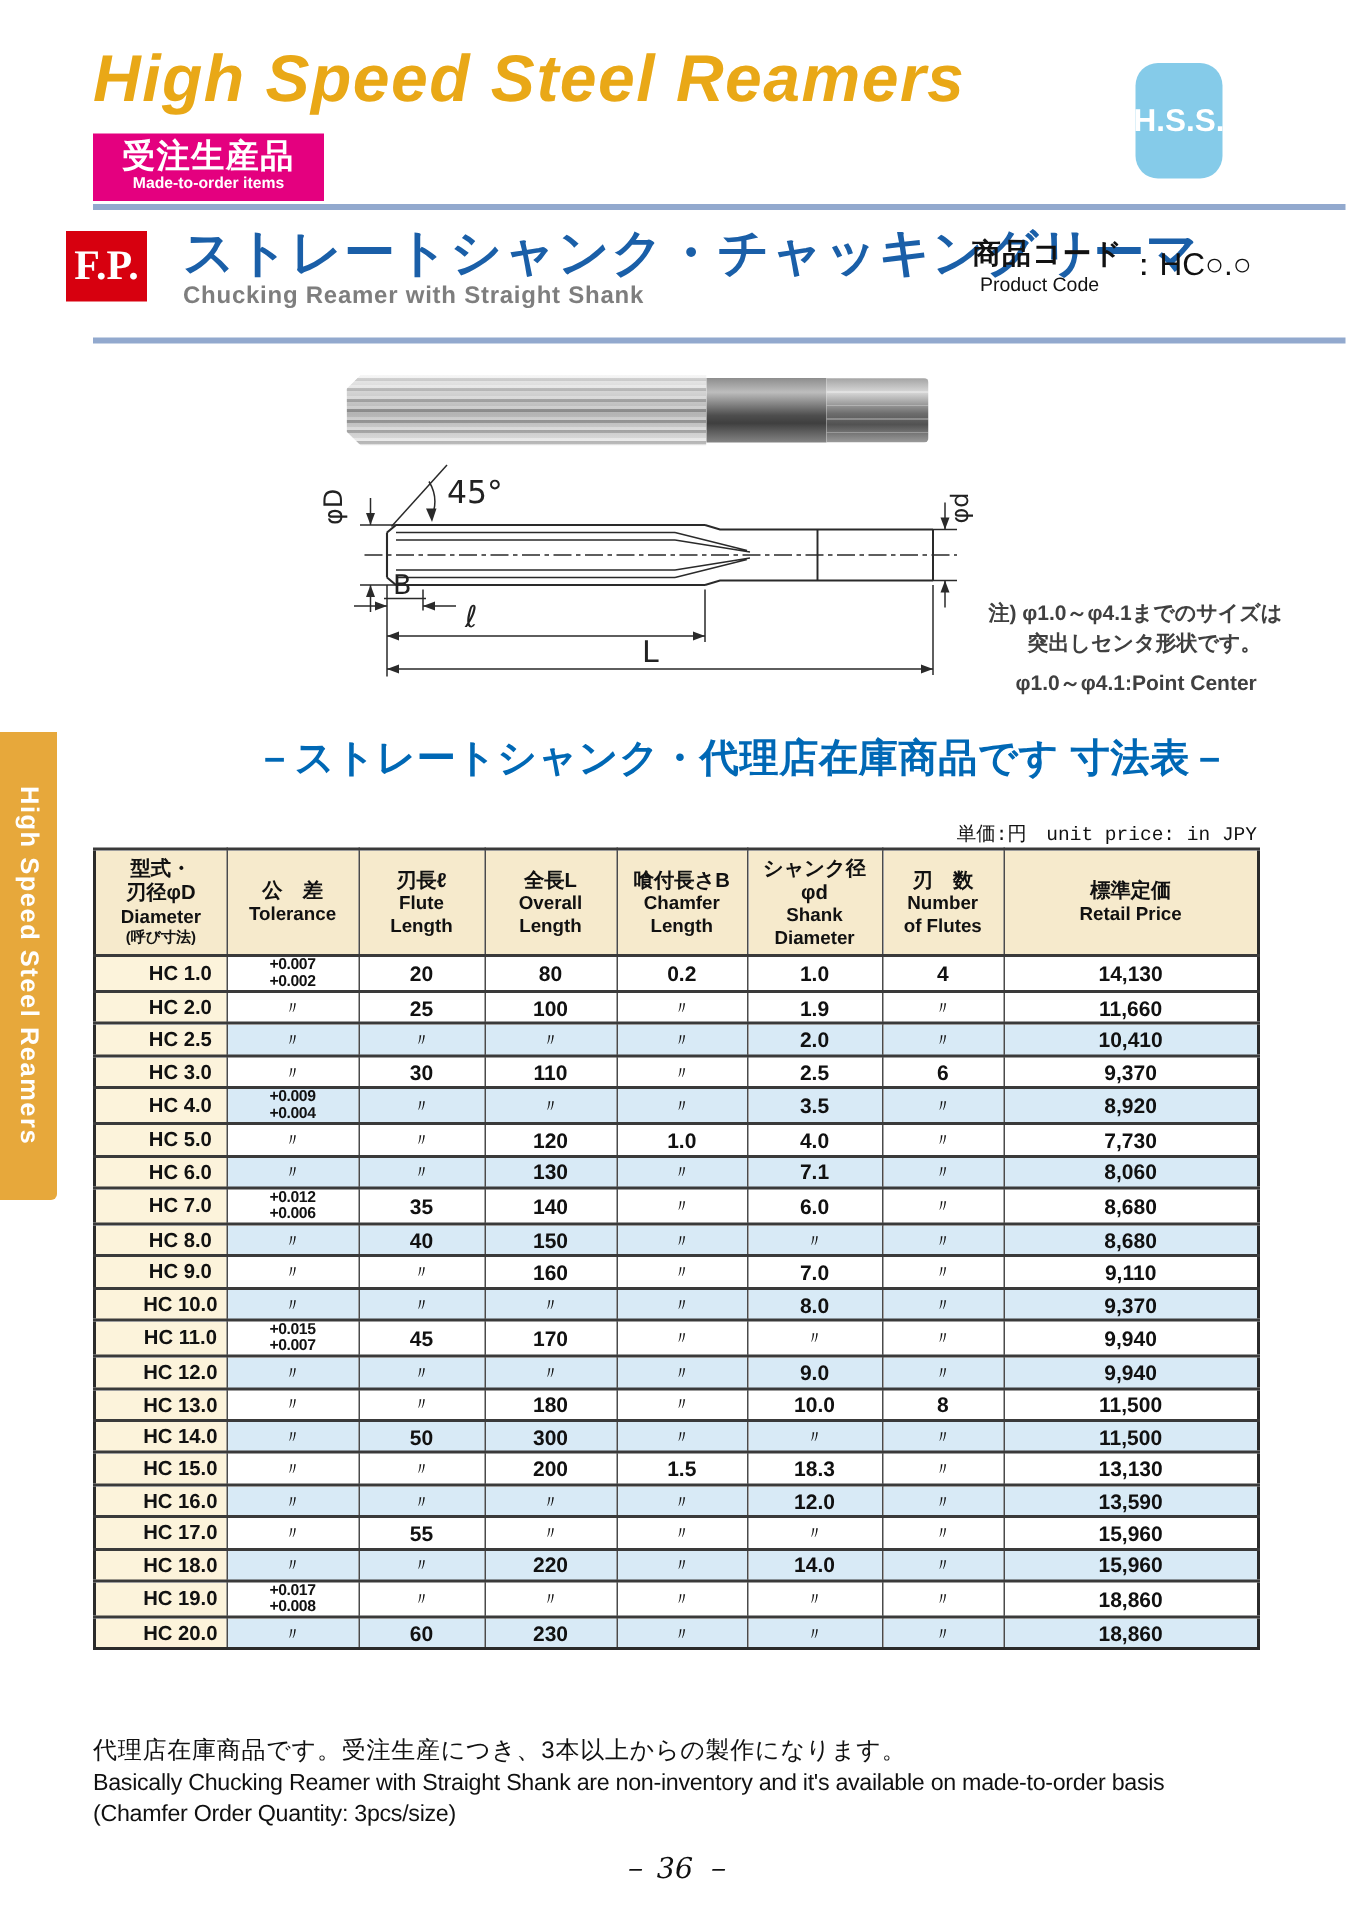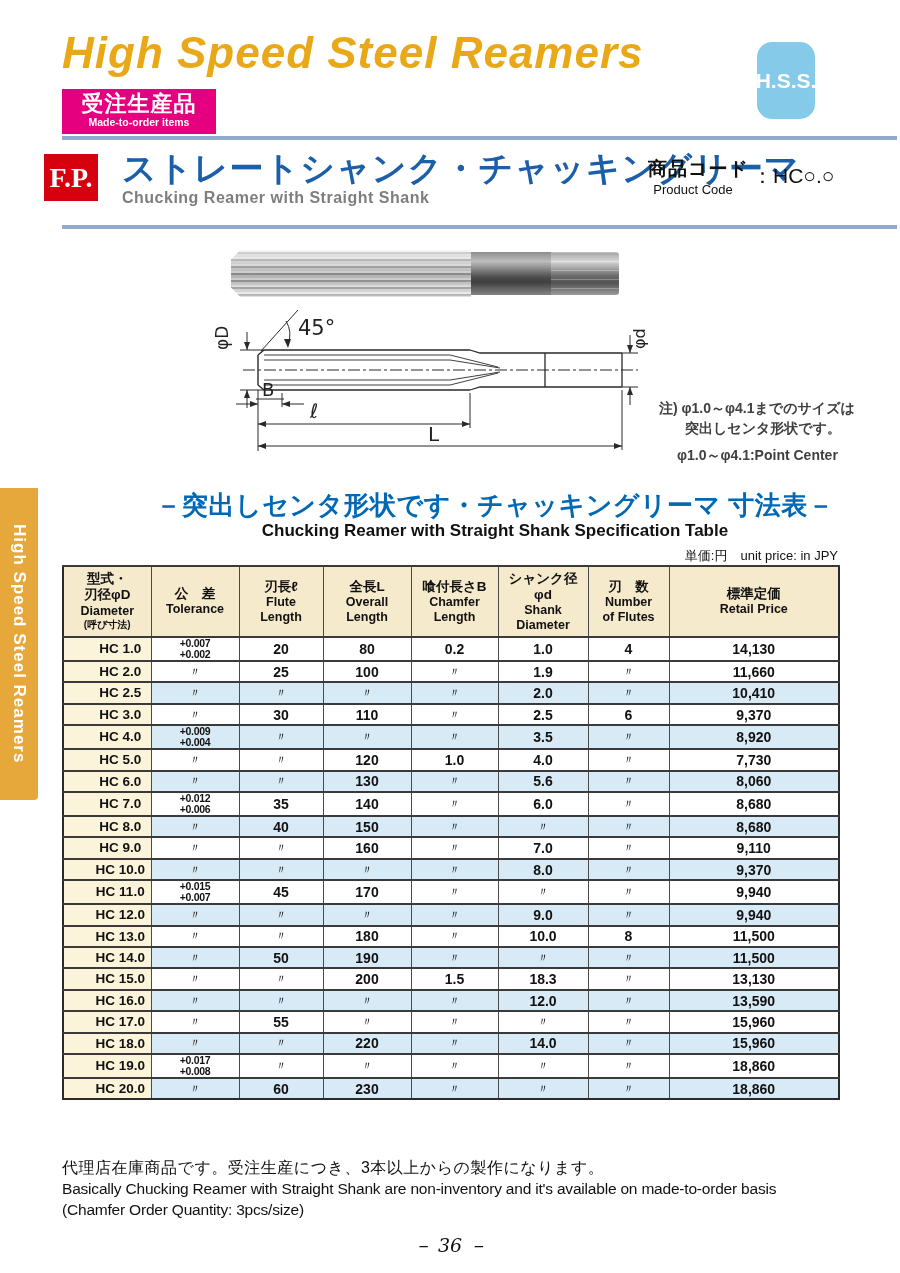--- a/index.html
+++ b/index.html
@@ -59,21 +59,21 @@
     font-weight:bold; color:#404040; line-height:1.45;margin-left:14px; }
   .note .l2 { margin-left:26px; }
   .note .l3 { margin-left:18px; margin-top:6px; }
 
   
   .sec-title-jp { position:absolute; left:90px; top:488px; width:810px; text-align:center;
     font-size:26px; font-weight:bold; color:var(--section-blue); letter-spacing:0.5px; }
   .sec-title-en { position:absolute; left:90px; top:521px; width:810px; text-align:center;
     font-size:17px; font-weight:bold; color:#111; }
   .unit-note { position:absolute; left:62px; top:547px; width:776px; text-align:right;
-    font-size:13px; color:#111; }
+    font-size:13px; color:#111;font-family:Liberation Mono, monospace; }
 
   table.spec { position:absolute; left:62px; top:565px; width:776px;
     border-collapse:collapse; table-layout:fixed; border:2.5px solid #2b2b2b; }
   .spec th, .spec td { border:1px solid #4a4a4a; text-align:center; vertical-align:middle;
     color:#111; overflow:hidden; }
   .spec tr { border-top:2px solid #3a3a3a; }
   .spec th { background:var(--table-header-bg); height:71px; padding:2px 0; }
   .spec th .jp { font-size:13.5px; font-weight:bold; white-space:pre-line; line-height:1.2; }
   .spec th .en { font-size:12.5px; font-weight:bold; white-space:pre-line; line-height:1.15; }
   .spec th .sub { font-size:10px; font-weight:bold; }
@@ -167,22 +167,21 @@
     <polygon points="424,143 416,140 416,146" fill="#2a2a2a"></polygon>
     <text x="230" y="138" font-size="20">L</text>
   </svg>
 
   <div class="note">
     <div class="l1">注) φ1.0～φ4.1までのサイズは</div>
     <div class="l2">突出しセンタ形状です。</div>
     <div class="l3">φ1.0～φ4.1:Point Center</div>
   </div>
 
-  <div class="sec-title-jp">－突出しセンタ形状です・チャッキングリーマ 寸法表－</div>
-  <div class="sec-title-en">Chucking Reamer with Straight Shank Specification Table</div>
+  <div class="sec-title-jp">－ストレートシャンク・代理店在庫商品です 寸法表－</div>
   <div class="unit-note">単価:円　unit price: in JPY</div>
 
   <table class="spec">
     <colgroup>
       <col class="c1">
         <col class="c2">
         <col class="c3">
         <col class="c4">
       <col class="c5">
         <col class="c6">
@@ -295,21 +294,21 @@
           <td>4.0</td>
           <td class="ditto">〃</td>
           <td>7,730</td>
         </tr>
         <tr class="alt">
           <td class="model">HC 6.0</td>
           <td class="ditto">〃</td>
           <td class="ditto">〃</td>
           <td>130</td>
           <td class="ditto">〃</td>
-          <td>5.6</td>
+          <td>7.1</td>
           <td class="ditto">〃</td>
           <td>8,060</td>
         </tr>
         <tr>
           <td class="model">HC 7.0</td>
           <td class="tol">+0.012
 +0.006</td>
           <td>35</td>
           <td>140</td>
           <td class="ditto">〃</td>
@@ -375,21 +374,21 @@
           <td>180</td>
           <td class="ditto">〃</td>
           <td>10.0</td>
           <td>8</td>
           <td>11,500</td>
         </tr>
         <tr class="alt">
           <td class="model">HC 14.0</td>
           <td class="ditto">〃</td>
           <td>50</td>
-          <td>190</td>
+          <td>300</td>
           <td class="ditto">〃</td>
           <td class="ditto">〃</td>
           <td class="ditto">〃</td>
           <td>11,500</td>
         </tr>
         <tr>
           <td class="model">HC 15.0</td>
           <td class="ditto">〃</td>
           <td class="ditto">〃</td>
           <td>200</td>

